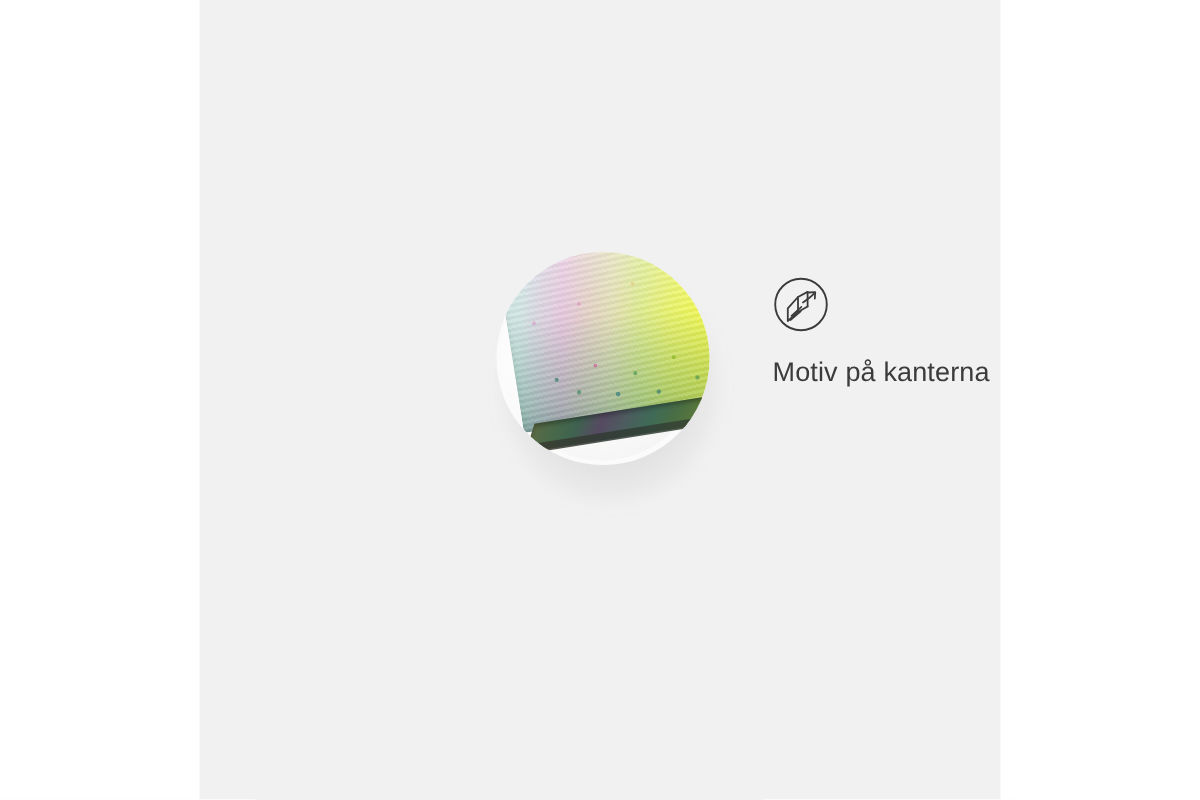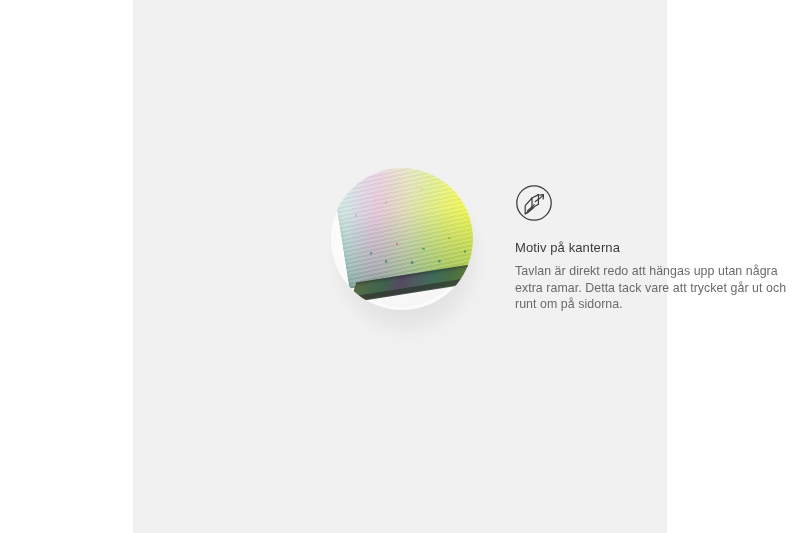--- a/index.html
+++ b/index.html
@@ -147,21 +147,21 @@
     opacity: .85;
   }
 
   
   .text-col { position: absolute; }
   #text-edges { left: 382px; top: 104px; width: 272px; }
 
   .feature-icon { display: block; margin-bottom: 11px; }
 
   .feature-title {
-    font-size: 13px;
+    font-size: 18px;
     line-height: 21px;
     color: #3b3b3b;
     font-weight: 400;
     letter-spacing: 0.1px;
     margin-bottom: 5px;
   }
   .feature-body {
     font-size: 12.4px;
     line-height: 16.6px;
     color: #6a6a6a;
@@ -200,21 +200,20 @@
           <path d="M23.4 10.6 L23.4 20.3" fill="none" stroke="#3b3b3b" stroke-width="1.2" stroke-linecap="round"></path>
           <path d="M12.6 26.6 L19.3 20.6" fill="none" stroke="#3b3b3b" stroke-width="1.05" stroke-linecap="round"></path>
           <path d="M12.0 29.4 L18.8 23.6" fill="none" stroke="#3b3b3b" stroke-width="1.05" stroke-linecap="round"></path>
 
           <path d="M20.3 17.6 C23.6 15.4 26.2 13.4 28.0 11.4" fill="none" stroke="#3b3b3b" stroke-width="1.2" stroke-linecap="round"></path>
           <path d="M24.2 11.0 L28.5 10.7 L28.2 15.0" fill="none" stroke="#3b3b3b" stroke-width="1.2" stroke-linecap="round" stroke-linejoin="round"></path>
         </svg>
       </span>
 
       <div class="feature-title">Motiv på kanterna</div>
-      <div class="feature-body">Tavlan är direkt redo att hängas upp utan några extra ramar. Detta tack vare att trycket går ut och runt om på sidorna.</div>
     </div>
   </div>
 
   <div class="feature" id="feature-eco">
 
     
 
     
 
     

